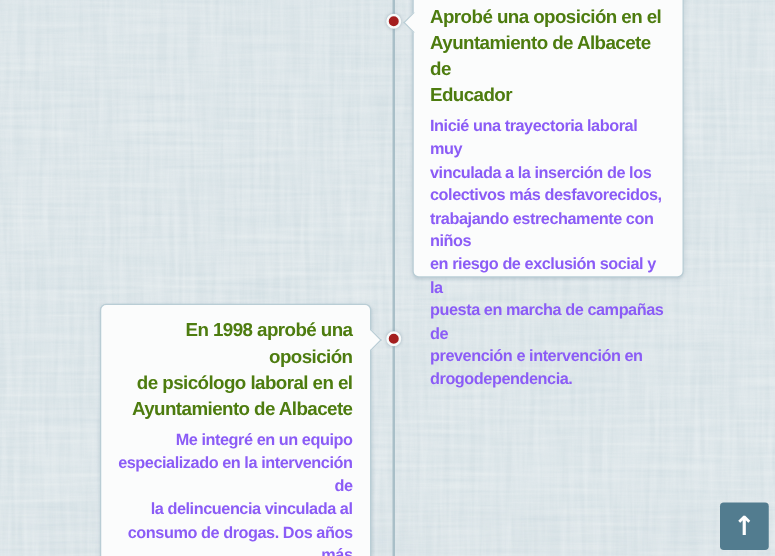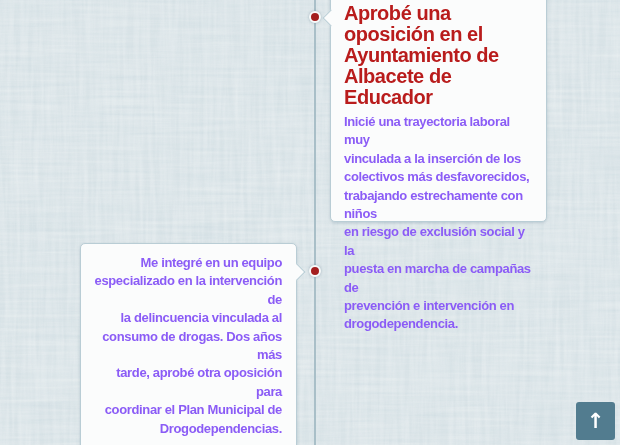--- a/index.html
+++ b/index.html
@@ -54,22 +54,22 @@
     text-align: left;
   }
   .card-left {
     left: 80px; top: 243px;
     height: 216px;
     padding: 10px 14px 12px 12px;
     text-align: right;
   }
   .card-title {
     margin: 0 0 5px 0;
-    color: #b91c1c;
-    font-size: 20px;
+    color: #4d7c0f;
+    font-size: 15px;
     line-height: 21px;
     font-weight: bold;
     letter-spacing: -0.45px;
     white-space: pre-line;
   }
   .card-body {
     margin: 0;
     color: #8b5cf6;
     font-size: 13px;
     line-height: 18.4px;
@@ -158,20 +158,23 @@
 colectivos más desfavorecidos,
 trabajando estrechamente con niños
 en riesgo de exclusión social y la
 puesta en marcha de campañas de
 prevención e intervención en
 drogodependencia.</p>
   </div>
 
   <div class="card card-left">
     <div class="card-arrow arrow-right"></div>
+    <h3 class="card-title">En 1998 aprobé una oposición
+de psicólogo laboral en el
+Ayuntamiento de Albacete</h3>
     <p class="card-body">Me integré en un equipo
 especializado en la intervención de
 la delincuencia vinculada al
 consumo de drogas. Dos años más
 tarde, aprobé otra oposición para
 coordinar el Plan Municipal de
 Drogodependencias.</p>
   </div>
 
   <button class="scroll-top" type="button">

